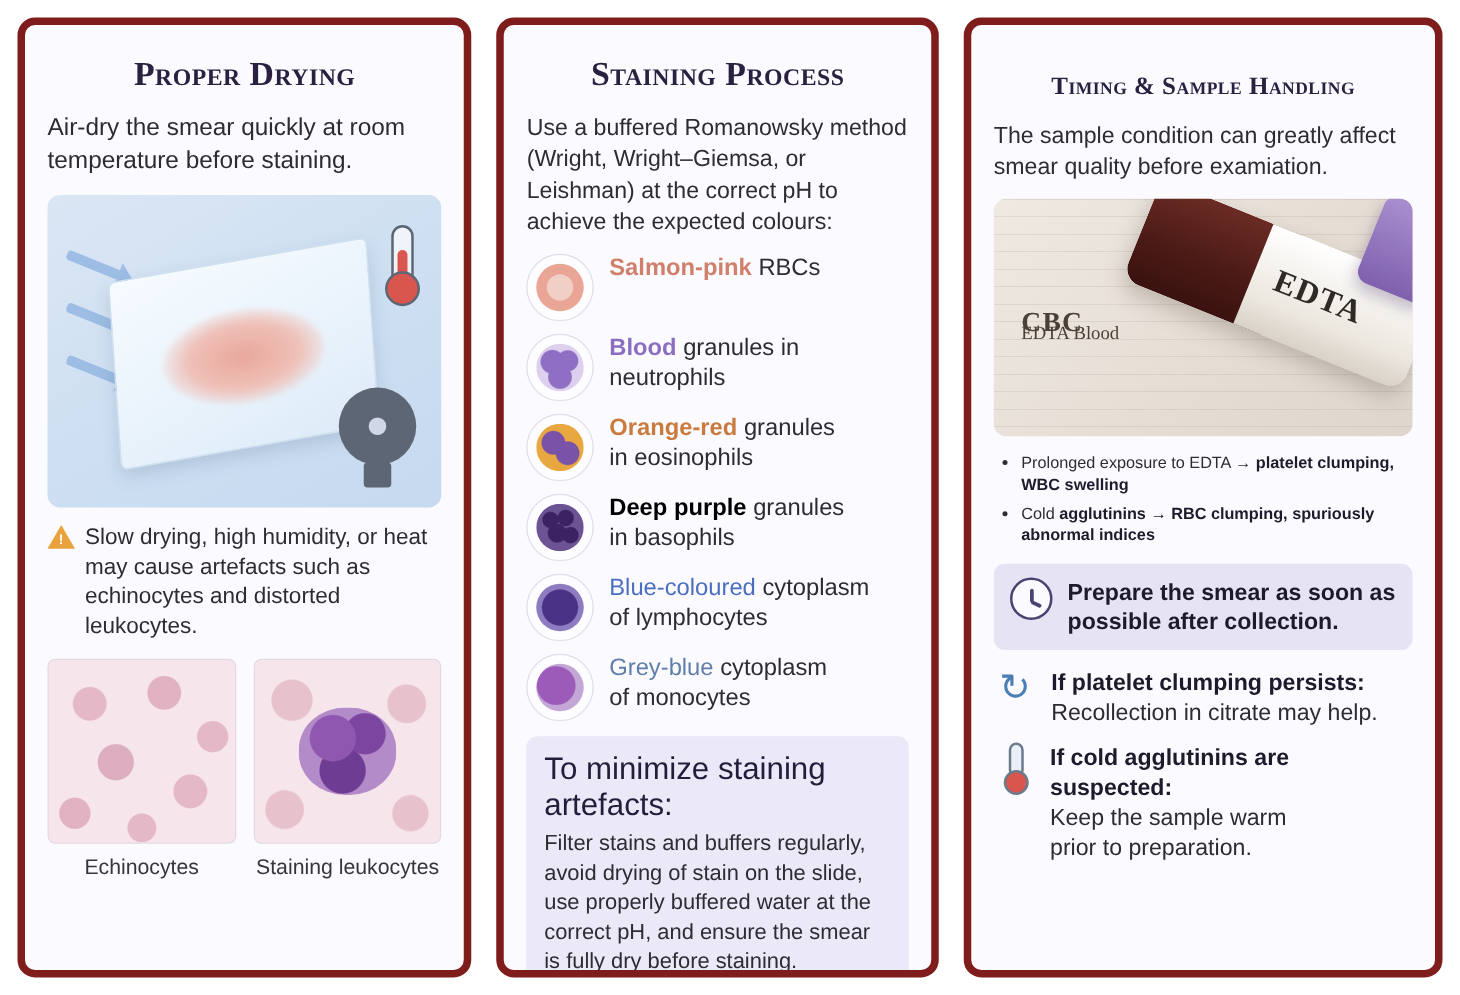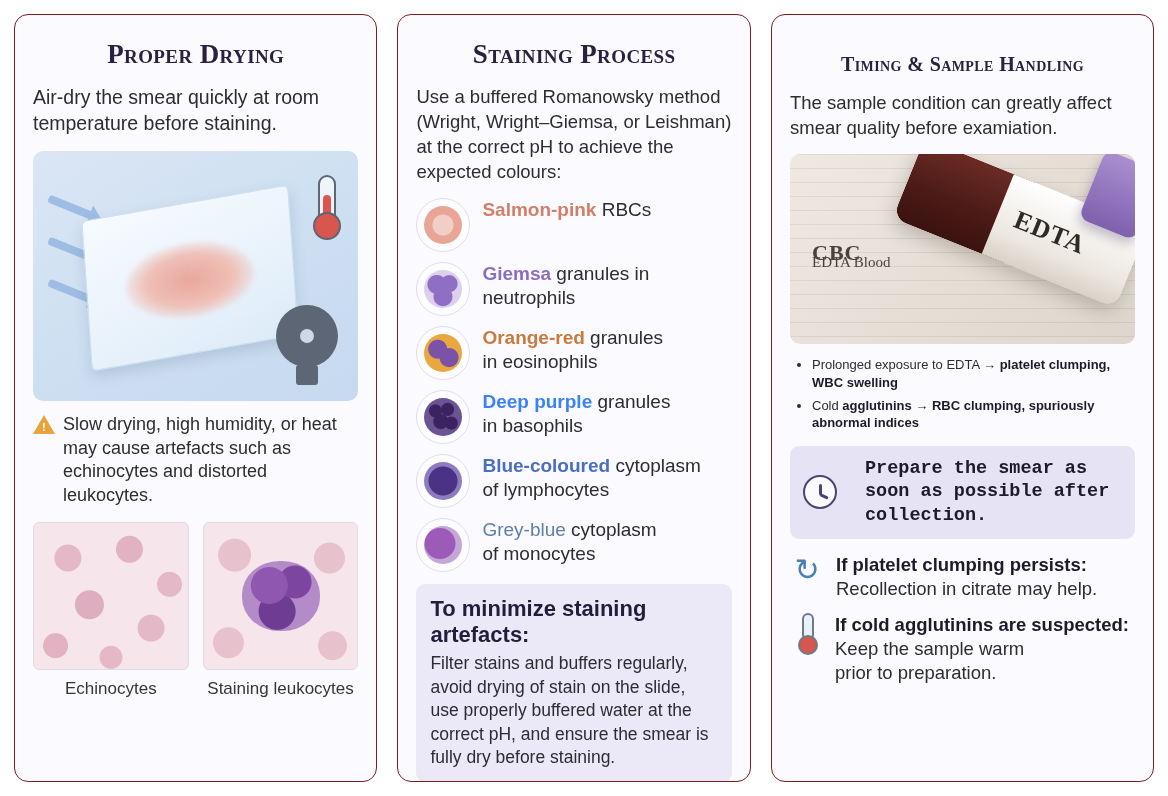--- a/index.html
+++ b/index.html
@@ -11,21 +11,21 @@
   }
   .board {
     width: 1168px; height: 796px;
     display: flex;
     gap: 20px;
     padding: 14px 14px;
     background: #ffffff;
   }
   .card {
     background: #fbfaff;
-    border: 1px solid #7f1d1d;
+    border: 6px solid #7f1d1d;
     border-radius: 14px;
     padding: 16px 18px 18px 18px;
     position: relative;
     overflow: hidden;
   }
   .card.c1 { width: 370px; }
   .card.c2 { width: 360px; }
   .card.c3 { width: 390px; }
 
   h2.title {
@@ -212,32 +212,32 @@
       radial-gradient(circle at 44% 62%, #3a2360 0 7px, rgba(0,0,0,0) 8px),
       radial-gradient(circle at 72% 66%, #3a2360 0 6px, rgba(0,0,0,0) 7px),
       #6c5394; }
   .ico-lymph .core { background: radial-gradient(circle at 50% 50%, #4a3384 0 14px, #8d7cc0 15px 19px); }
   .ico-mono .core { background: radial-gradient(circle at 42% 46%, #9c5bb8 0 15px, #c3a7d6 16px 19px); }
 
   .stain-txt { font-size: 19px; line-height: 1.26; color: #2c2c33; }
   .c-salmon { color: #d07f6a; font-weight: bold; }
   .c-lilac { color: #8a6fc0; font-weight: bold; }
   .c-orange { color: #c97a3d; font-weight: bold; }
-  .c-deeppurple { color: #3b82f6; font-weight: bold; margin-top: 18px; }
-  .c-blue { color: #4a6ec0; font-weight: bold; }
+  .c-deeppurple { color: #000000; font-weight: bold; margin-top: 18px; }
+  .c-blue { color: #4a6ec0; font-weight: normal; }
   .c-greyblue { color: #5f7fa8; font-weight: normal; }
 
   .tipbox {
     margin-top: 12px;
     background: #ebe8f7;
     border-radius: 9px;
     padding: 12px 14px;
   }
   .tipbox h4 {
-    margin: 0 0 4px 0; font-size: 22px; color: #231d3b; font-weight: bold;
+    margin: 0 0 4px 0; font-size: 25px; color: #231d3b; font-weight: normal;
   }
   .tipbox p { margin: 0; font-size: 17.5px; line-height: 1.34; color: #2c2c33; }
 
   
   .tube-img {
     height: 190px; border-radius: 10px; overflow: hidden;
     position: relative; margin-bottom: 12px;
     background: linear-gradient(135deg,#efe9e2 0%, #e6ded5 55%, #ded6cc 100%);
   }
   .paper-lines {
@@ -280,23 +280,22 @@
   }
 
   ul.bullets { margin: 0 0 14px 0; padding-left: 22px; }
   ul.bullets li {
     font-size: 13px; line-height: 1.34; color: #2c2c33; margin-bottom: 6px;
   }
   ul.bullets b { color: #1d1a2b; }
 
   .callout {
     background: #e6e3f5; border-radius: 9px;
-    padding: 11px 13px; display: flex; gap: 28px; align-items: center;
+    padding: 11px 13px; display: flex; gap: 12px; align-items: flex-start;
     margin-bottom: 14px;
-    font-family: Liberation Mono, monospace;
   }
   .clock {
     flex: 0 0 auto; width: 34px; height: 34px; border-radius: 50%;
     border: 2.5px solid #4a4470; position: relative; background: #fbfaff;
   }
   .clock:before, .clock:after {
     content: ""; position: absolute; background: #4a4470; border-radius: 2px;
   }
   .clock:before { left: 14px; top: 7px; width: 2.5px; height: 11px; }
   .clock:after { left: 15px; top: 16px; width: 9px; height: 2.5px; transform-origin: left center; transform: rotate(25deg); }
@@ -374,21 +373,21 @@
         <span class="stain-txt">
           <span class="c-salmon">Salmon-pink</span>
           <span>RBCs</span>
         </span>
       </li>
       <li>
         <span class="cell-ico ico-neut">
             <span class="core"></span>
           </span>
         <span class="stain-txt">
-          <span class="c-lilac">Giemsa</span>
+          <span class="c-lilac">Blood</span>
           <span>granules in neutrophils</span>
         </span>
       </li>
       <li>
         <span class="cell-ico ico-eos">
             <span class="core"></span>
           </span>
         <span class="stain-txt">
           <span class="c-orange">Orange-red</span>
           <span>granules</span><br>

